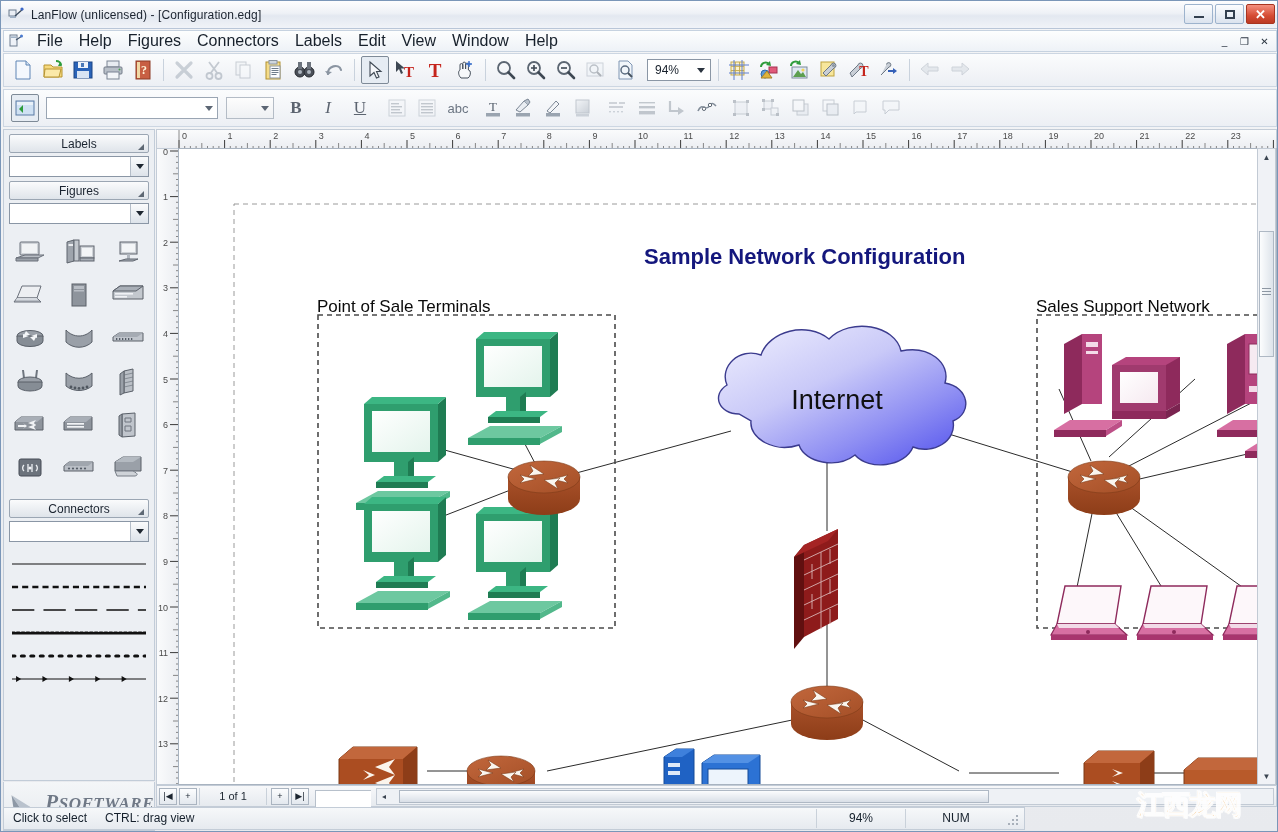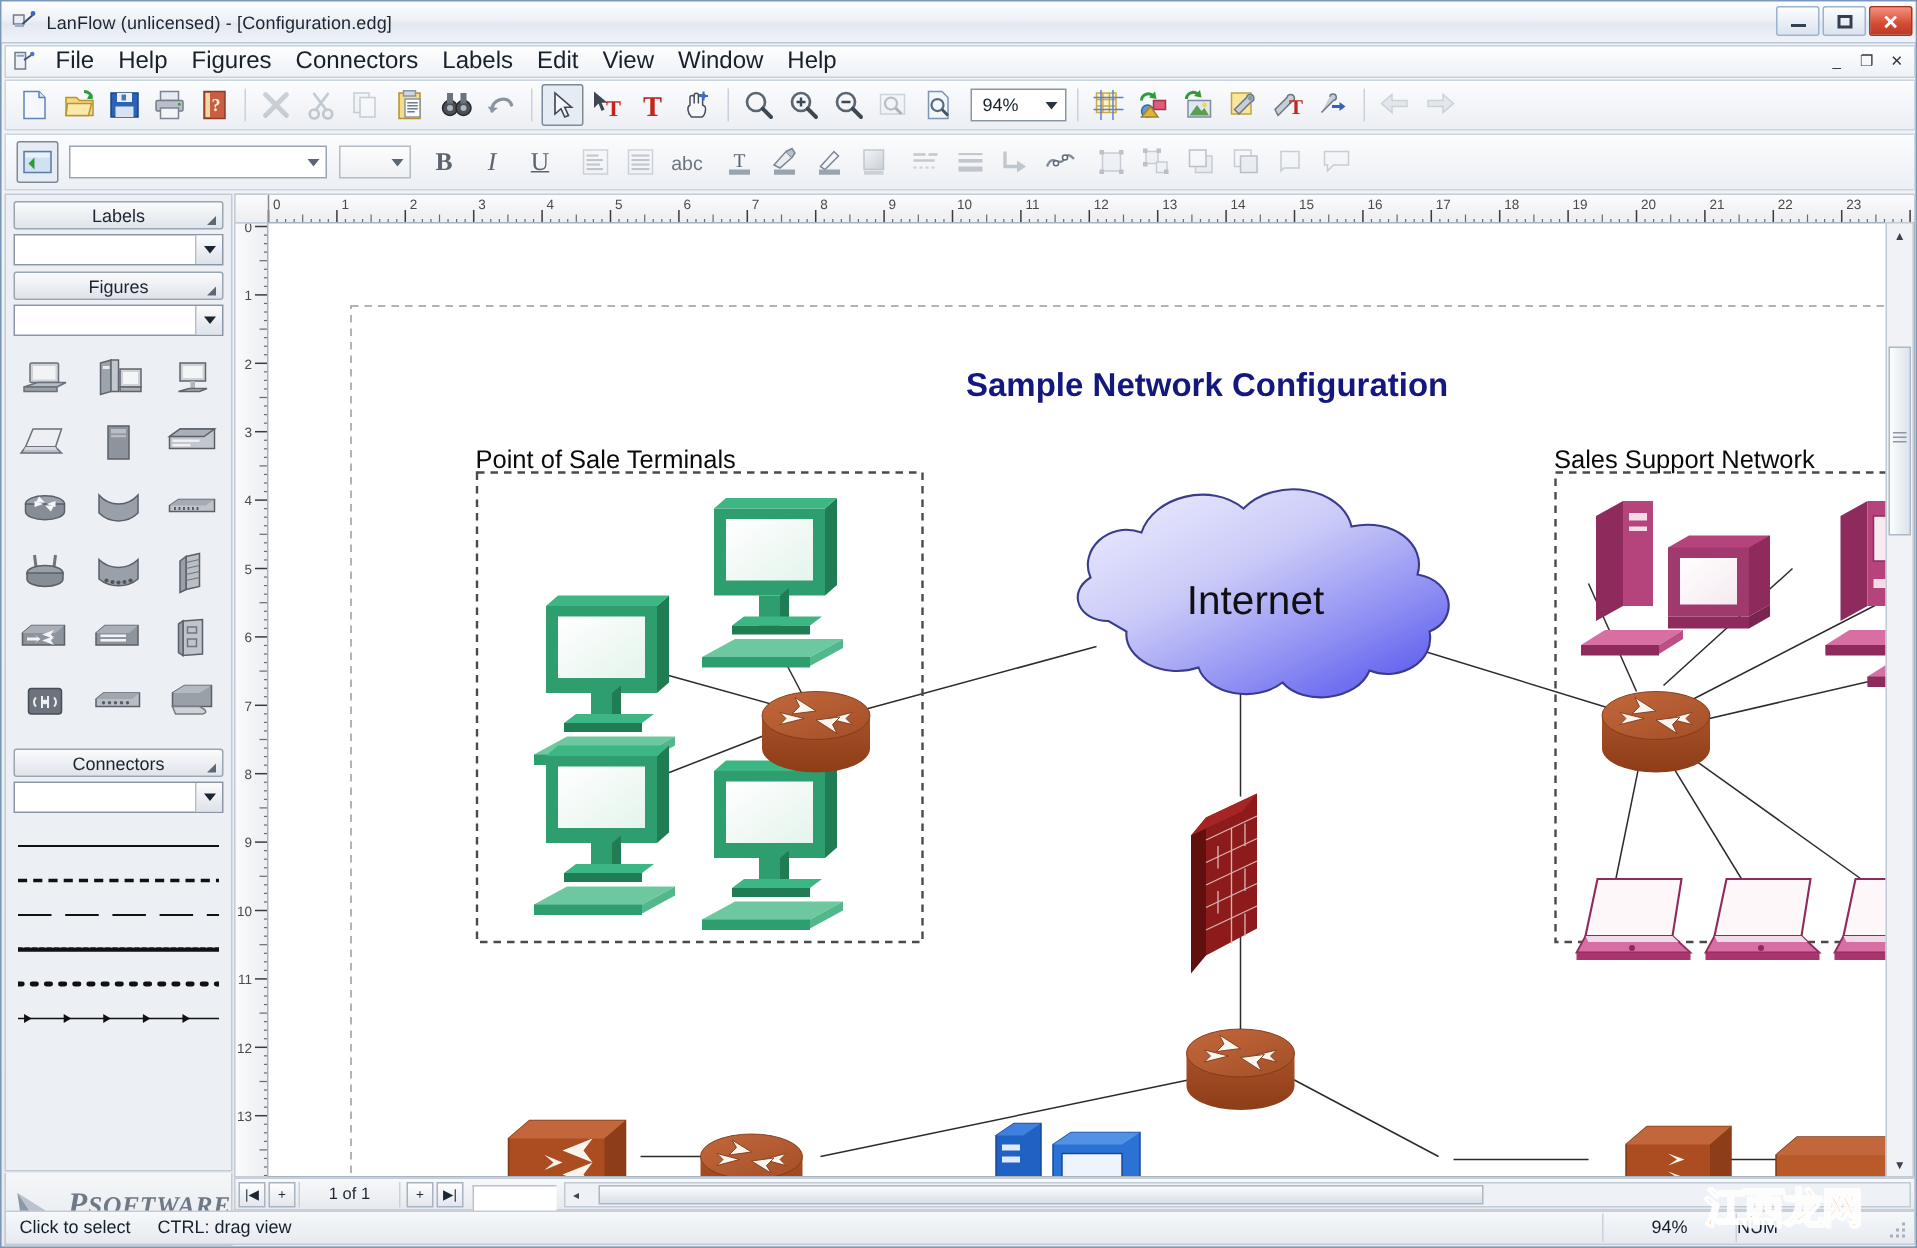--- a/index.html
+++ b/index.html
@@ -248,30 +248,30 @@
     position:absolute; left:4px; top:139px; width:9px; height:7px;
   }
   .vscroll .vgrip i { display:block; height:1px; background:#8d97a3; margin-bottom:2px;}
   .vscroll .varrow {
     position:absolute; left:1px; width:15px; height:14px;
     display:flex; align-items:center; justify-content:center; font-size:8px; color:#3a4450;
   }
 
   
   .statusbar {
-    position: absolute; left: 2px; top: 806px; width: 1274px; height: 23px;
+    position: absolute; left: 2px; top: 806px; width: 1022px; height: 23px;
     background: linear-gradient(180deg,#f6f8fa,#e6eaef);
     border: 1px solid #c3ccd7; display: flex; align-items: center;
     font-size: 12px; color: #15202c;
   }
   .sb-pane { padding: 0 9px; height: 19px; line-height: 19px; }
   .sb-right { position: absolute; right: 2px; display: flex; align-items: center; }
   .sb-zoom { width: 90px; text-align: center; border-left: 1px solid #c9d1da;
              border-right: 1px solid #c9d1da; height:19px; line-height:19px;}
-  .sb-num  { width: 100px; height:19px; line-height:19px; }
+  .sb-num  { width: 100px; text-align: center; height:19px; line-height:19px; }
   .sb-grip { width: 14px; height: 14px; margin-right: 2px; position: relative; }
 
   
   .watermark {
     position: absolute; left: 1136px; top: 786px;
     font-family: "DejaVu Sans", sans-serif;
     font-size: 27px; font-weight: bold;
     color: #f2a33c; -webkit-text-stroke: 1px #fff;
     letter-spacing: -1px; pointer-events: none;
     text-shadow: 0 0 2px #fff, 1px 1px 0 #fff, -1px -1px 0 #fff;

